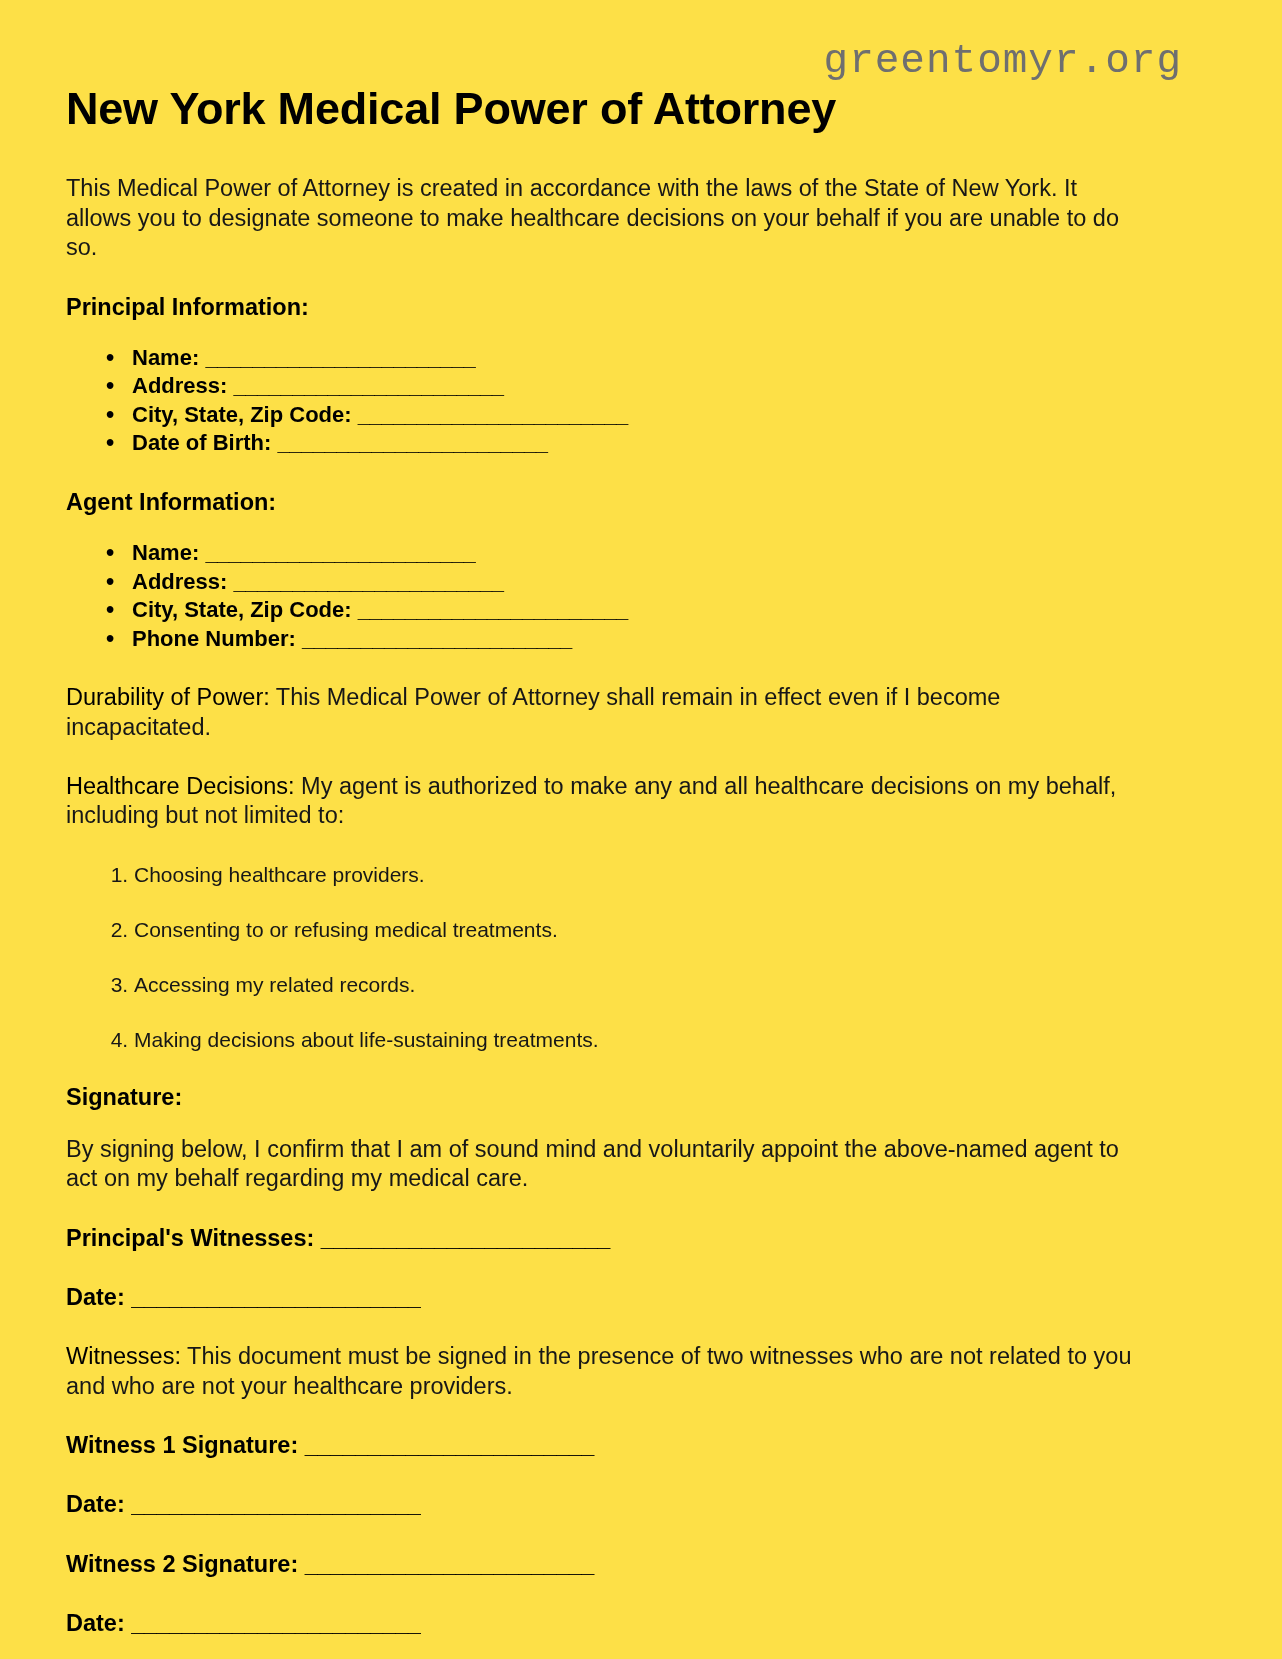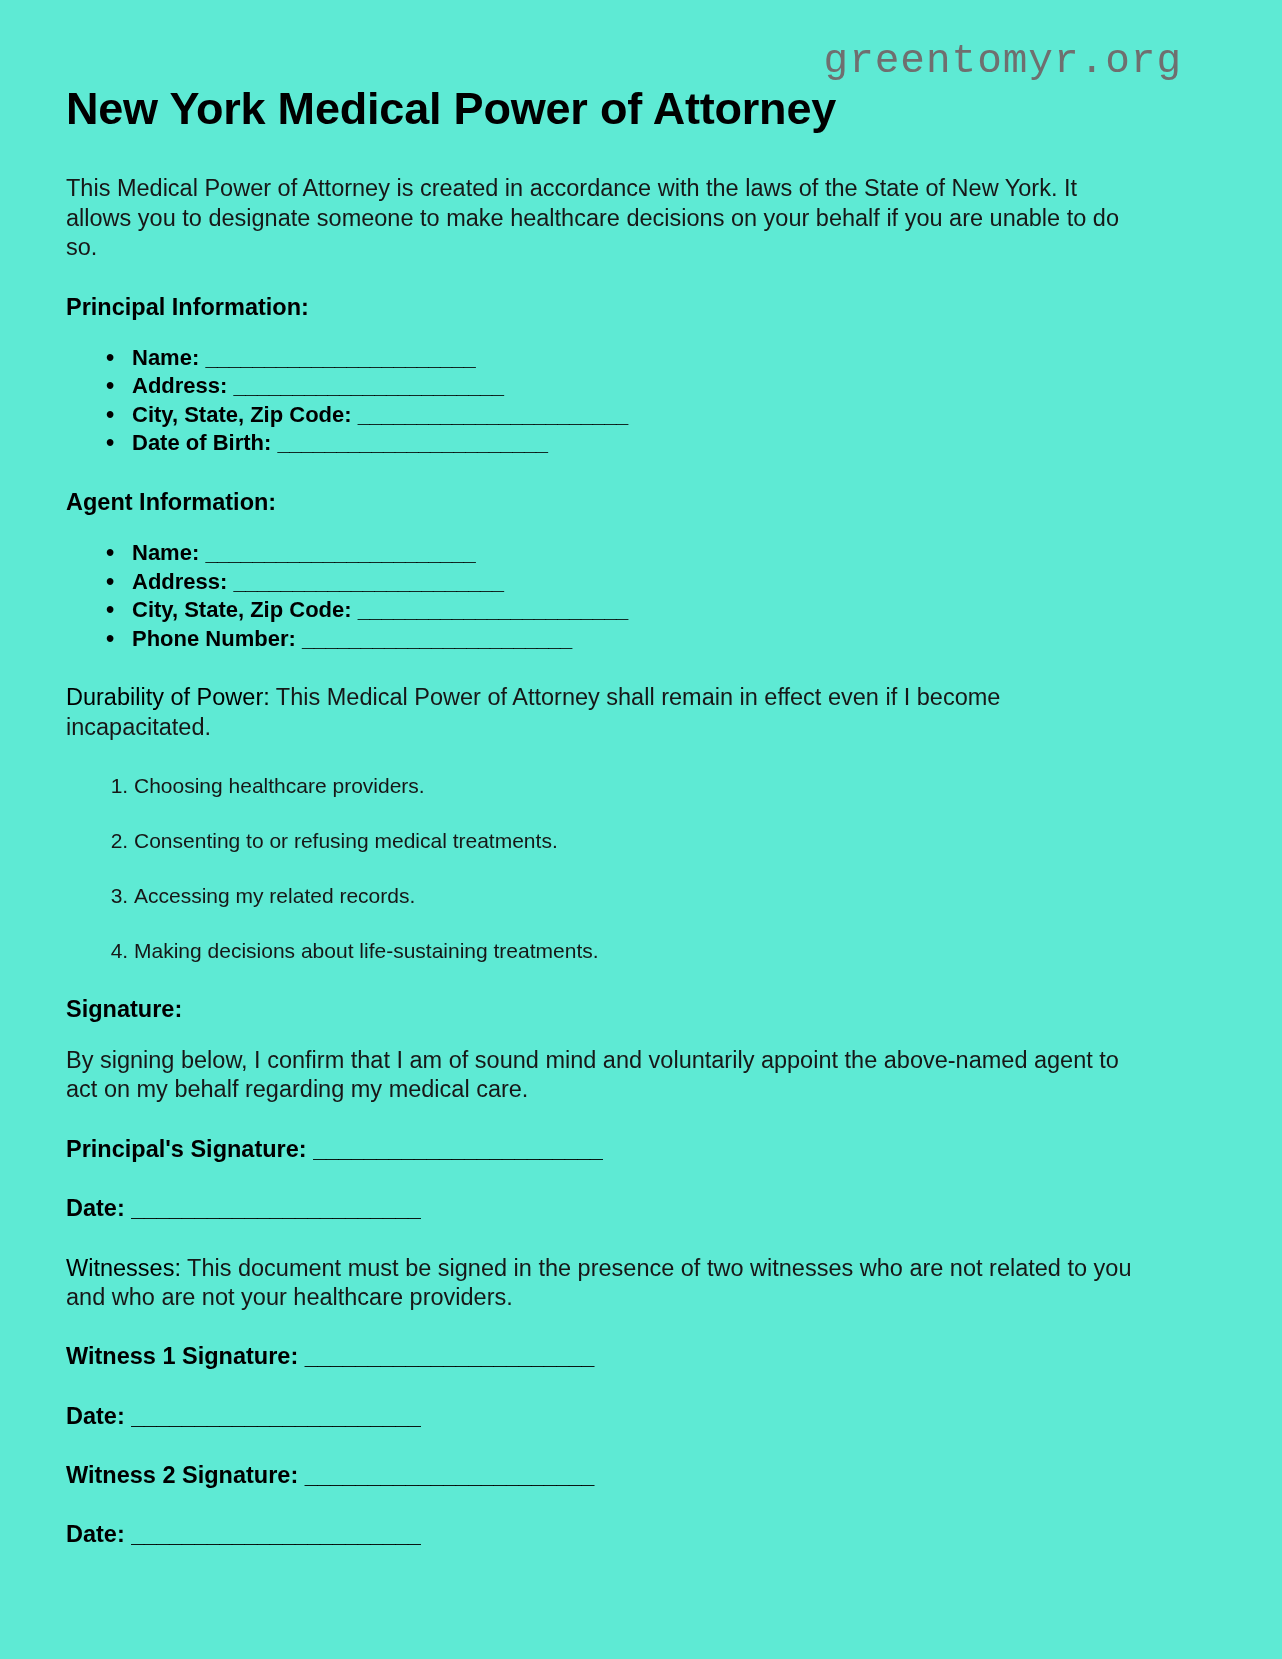--- a/index.html
+++ b/index.html
@@ -13,21 +13,21 @@
     height: 1659px;
     font-family: "Liberation Sans", sans-serif;
     color: #111111;
     position: relative;
     overflow: hidden;
   }
 
   .page {
     position: absolute;
     inset: 0;
-    background: #5eead4;
+    background: #fde047;
     padding: 0;
   }
 
   
   .watermark {
     position: absolute;
     top: 38px;
     right: 100px;
     font-family: "Liberation Mono", "DejaVu Sans Mono", monospace;
     font-size: 41px;
@@ -151,33 +151,34 @@
 
     <ul class="field-list">
       <li><span>Name:</span> <span class="blank">_______________________</span></li>
       <li><span>Address:</span> <span class="blank">_______________________</span></li>
       <li><span>City, State, Zip Code:</span> <span class="blank">_______________________</span></li>
       <li><span>Phone Number:</span> <span class="blank">_______________________</span></li>
     </ul>
 
     <p class="para"><span class="lead">Durability of Power:</span><span> This Medical Power of Attorney shall remain in effect even if I become incapacitated.</span></p>
 
+    <p class="para"><span class="lead">Healthcare Decisions:</span><span> My agent is authorized to make any and all healthcare decisions on my behalf, including but not limited to:</span></p>
 
     <ol class="numbered">
       <li>Choosing healthcare providers.</li>
       <li>Consenting to or refusing medical treatments.</li>
       <li>Accessing my related records.</li>
       <li>Making decisions about life-sustaining treatments.</li>
     </ol>
 
     <h2 class="section-head">Signature:</h2>
 
     <p class="para">By signing below, I confirm that I am of sound mind and voluntarily appoint the above-named agent to act on my behalf regarding my medical care.</p>
 
-    <div class="sig-line"><span>Principal's Signature:</span> <span class="blank">_______________________</span></div>
+    <div class="sig-line"><span>Principal's Witnesses:</span> <span class="blank">_______________________</span></div>
 
     <div class="sig-line"><span>Date:</span> <span class="blank">_______________________</span></div>
 
     <p class="para"><span class="lead">Witnesses:</span><span> This document must be signed in the presence of two witnesses who are not related to you and who are not your healthcare providers.</span></p>
 
     <div class="sig-line"><span>Witness 1 Signature:</span> <span class="blank">_______________________</span></div>
 
     <div class="sig-line"><span>Date:</span> <span class="blank">_______________________</span></div>
 
     <div class="sig-line"><span>Witness 2 Signature:</span> <span class="blank">_______________________</span></div>

